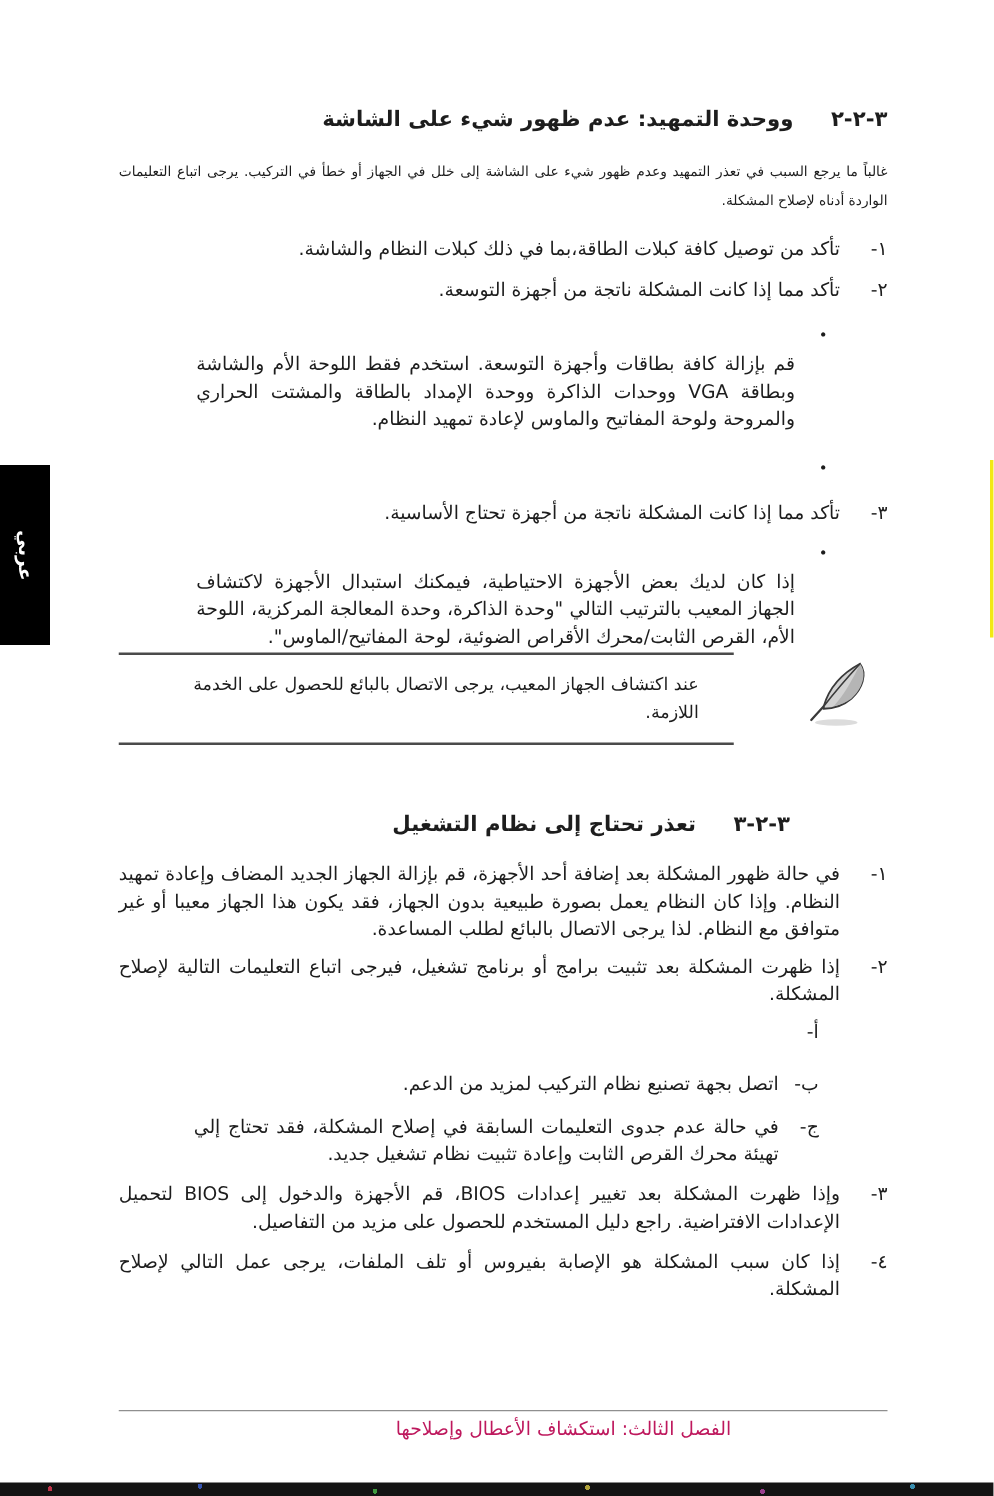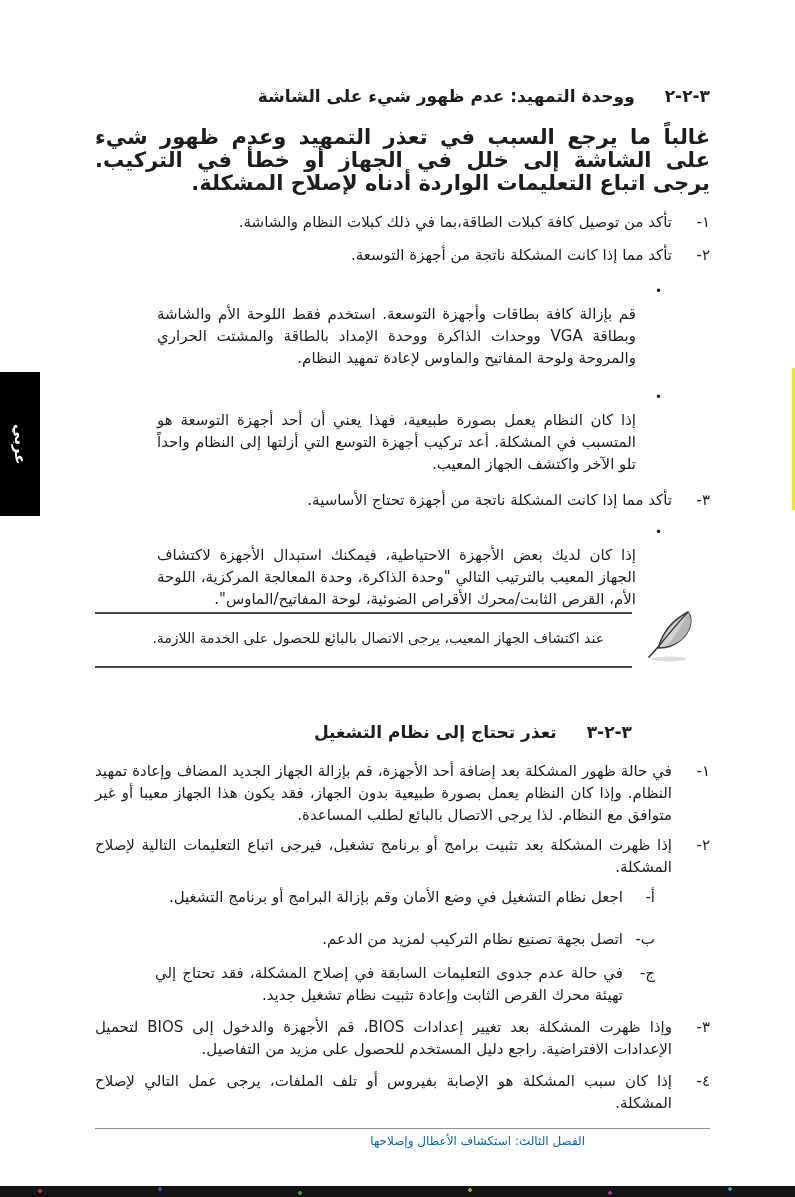--- a/index.html
+++ b/index.html
@@ -20,45 +20,45 @@
   .edge-highlight {
     position:absolute; right:0; top:368px; width:3px; height:142px; background:#f2e915;
   }
   
   .content { position:absolute; top:86px; right:85px; left:95px; direction:rtl; }
   .h1, .h2 {
     display:flex; align-items:baseline; gap:30px;
     font-size:17px; font-weight:bold; margin:0 0 20px 0; white-space:nowrap;
   }
   .h2 { margin:54px 78px 18px 0; }
-  .intro { font-size:21px; line-height:23px; text-align:justify; margin:12px 0 16px 0;font-weight:bold; }
+  .intro { font-size:11px; line-height:23px; text-align:justify; margin:12px 0 16px 0; }
   .li { display:flex; font-size:15px; line-height:22px; }
   .li .marker { flex:0 0 38px; }
   .li .txt { flex:1; text-align:justify; }
   .bullet { margin-right:48px; }
   .bullet .marker { flex:0 0 26px; font-size:12px; padding-top:2px; }
   .bullet .txt { margin-left:62px;margin-top:25px; }
   .sub { margin-right:55px; }
   .sub .marker { flex:0 0 32px; }
   .sub .txt { margin-left:60px; }
   .mb8{margin-bottom:8px}.mb10{margin-bottom:10px}.mb11{margin-bottom:11px}
   .mb12{margin-bottom:12px}.mb14{margin-bottom:14px}.mb15{margin-bottom:15px}
   .mb20{margin-bottom:20px}.mb2{margin-bottom:2px}
   
-  .note { display:flex; margin-top:2px; }
+  .note { display:flex; margin-top:2px;gap:45px; }
   .note-icon { flex:0 0 78px; display:flex; align-items:center; justify-content:center; margin-top:-8px; }
   .note-box {
     flex:1; border-top:2px solid #4a4a4a; border-bottom:2px solid #4a4a4a;
     padding:13px 28px; font-size:14px; line-height:22px; text-align:right;
   }
   
   .footer-rule { position:absolute; left:95px; right:85px; top:1128px; height:1px; background:#8f8f8f; }
   .footer-text {
     position:absolute; top:1134px; right:210px; direction:rtl;
-    font-size:12px; color:#0369a1;
+    font-size:15px; color:#be185d;
   }
   
   .bottom-bar {
     position:absolute; left:0; right:0; bottom:0; height:11px; background-color:#141414;
     background-image:
       radial-gradient(circle 2px at 40px 5px,  #c2344a 0 2px, transparent 2px),
       radial-gradient(circle 2px at 160px 3px, #3553b0 0 2px, transparent 2px),
       radial-gradient(circle 2px at 300px 7px, #3f9a3f 0 2px, transparent 2px),
       radial-gradient(circle 2px at 470px 4px, #b0a23a 0 2px, transparent 2px),
       radial-gradient(circle 2px at 610px 7px, #9a3f8e 0 2px, transparent 2px),
@@ -92,21 +92,20 @@
     <div class="li mb12">
       <span class="marker">٢-</span>
       <div class="txt">تأكد مما إذا كانت المشكلة ناتجة من أجهزة التوسعة.</div>
     </div>
     <div class="li bullet mb15">
       <span class="marker">•</span>
       <div class="txt">قم بإزالة كافة بطاقات وأجهزة التوسعة. استخدم فقط اللوحة الأم والشاشة وبطاقة VGA ووحدات الذاكرة ووحدة الإمداد بالطاقة والمشتت الحراري والمروحة ولوحة المفاتيح والماوس لإعادة تمهيد النظام.</div>
     </div>
     <div class="li bullet mb14">
       <span class="marker">•</span>
-      <div class="txt">إذا كان النظام يعمل بصورة طبيعية، فهذا يعني أن أحد أجهزة التوسعة هو المتسبب في المشكلة. أعد تركيب أجهزة التوسع التي أزلتها إلى النظام واحداً تلو الآخر واكتشف الجهاز المعيب.</div>
     </div>
     <div class="li mb8">
       <span class="marker">٣-</span>
       <div class="txt">تأكد مما إذا كانت المشكلة ناتجة من أجهزة تحتاج الأساسية.</div>
     </div>
     <div class="li bullet mb2">
       <span class="marker">•</span>
       <div class="txt">إذا كان لديك بعض الأجهزة الاحتياطية، فيمكنك استبدال الأجهزة لاكتشاف الجهاز المعيب بالترتيب التالي "وحدة الذاكرة، وحدة المعالجة المركزية، اللوحة الأم، القرص الثابت/محرك الأقراص الضوئية، لوحة المفاتيح/الماوس".</div>
     </div>
 
@@ -131,21 +130,20 @@
     <div class="li mb8">
       <span class="marker">١-</span>
       <div class="txt">في حالة ظهور المشكلة بعد إضافة أحد الأجهزة، قم بإزالة الجهاز الجديد المضاف وإعادة تمهيد النظام. وإذا كان النظام يعمل بصورة طبيعية بدون الجهاز، فقد يكون هذا الجهاز معيبا أو غير متوافق مع النظام. لذا يرجى الاتصال بالبائع لطلب المساعدة.</div>
     </div>
     <div class="li mb8">
       <span class="marker">٢-</span>
       <div class="txt">إذا ظهرت المشكلة بعد تثبيت برامج أو برنامج تشغيل، فيرجى اتباع التعليمات التالية لإصلاح المشكلة.</div>
     </div>
     <div class="li sub mb20">
       <span class="marker">أ-</span>
-      <div class="txt">اجعل نظام التشغيل في وضع الأمان وقم بإزالة البرامج أو برنامج التشغيل.</div>
     </div>
     <div class="li sub mb12">
       <span class="marker">ب-</span>
       <div class="txt">اتصل بجهة تصنيع نظام التركيب لمزيد من الدعم.</div>
     </div>
     <div class="li sub mb10">
       <span class="marker">ج-</span>
       <div class="txt">في حالة عدم جدوى التعليمات السابقة في إصلاح المشكلة، فقد تحتاج إلي تهيئة محرك القرص الثابت وإعادة تثبيت نظام تشغيل جديد.</div>
     </div>
     <div class="li mb10">

